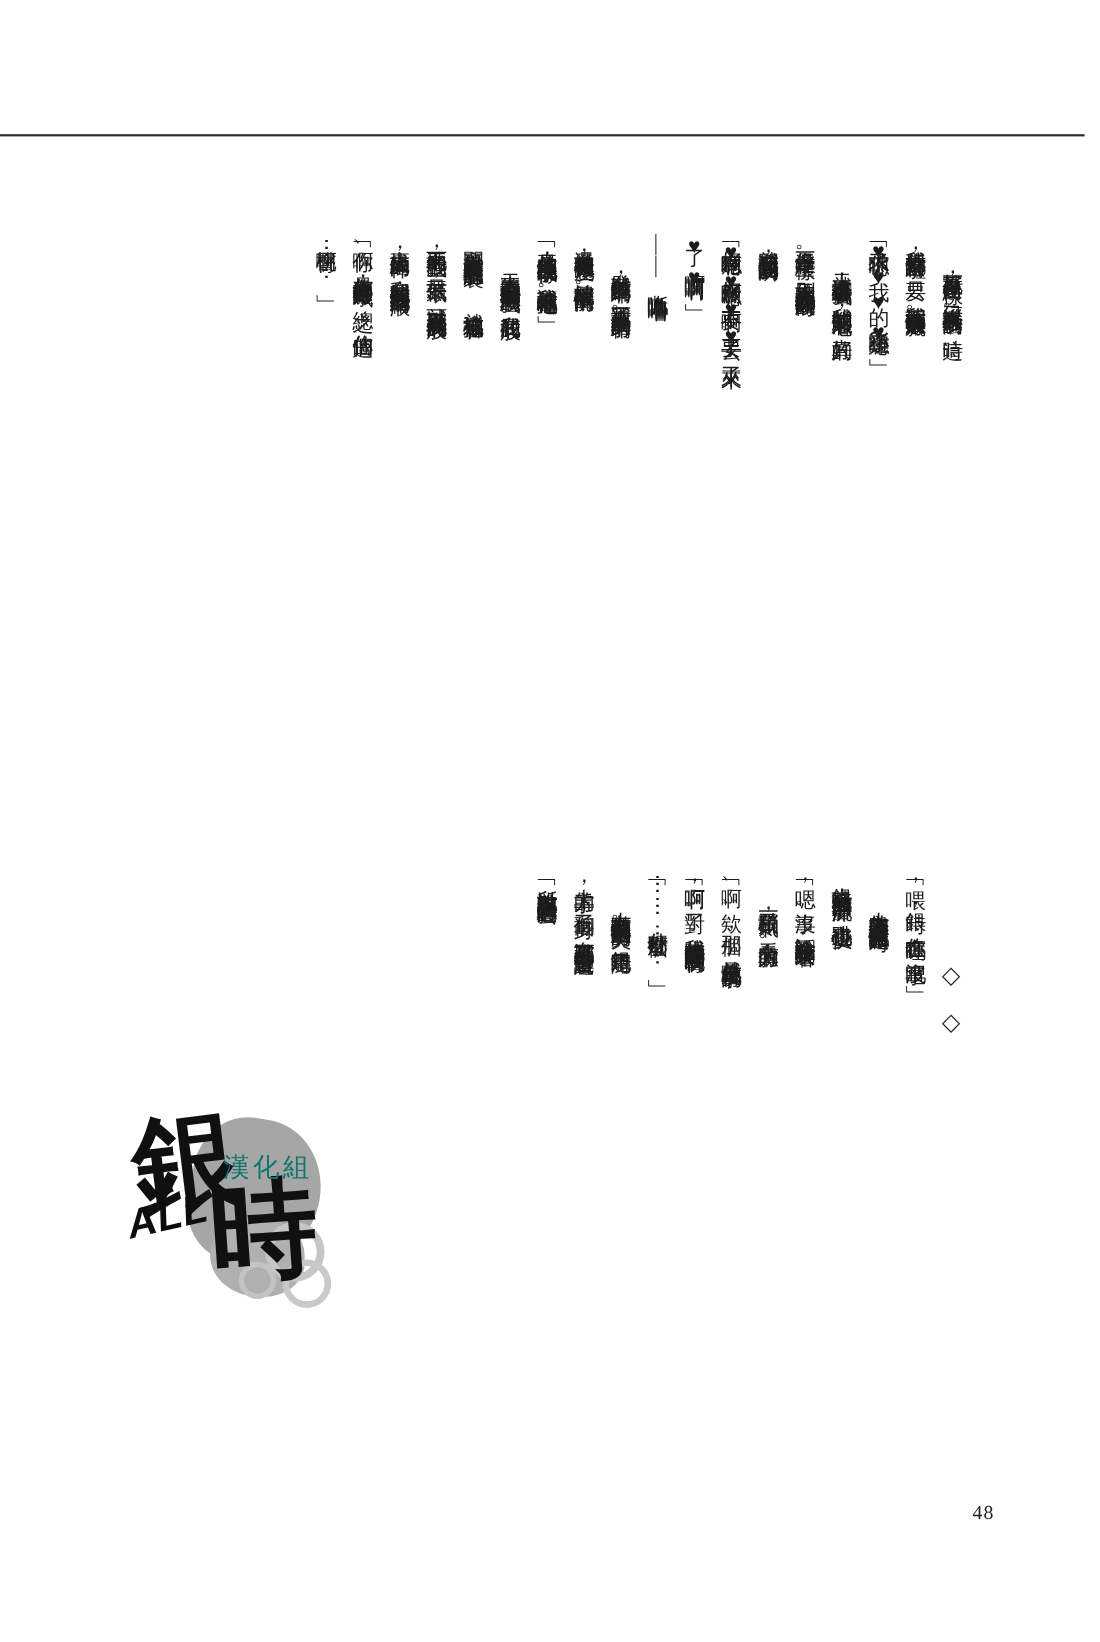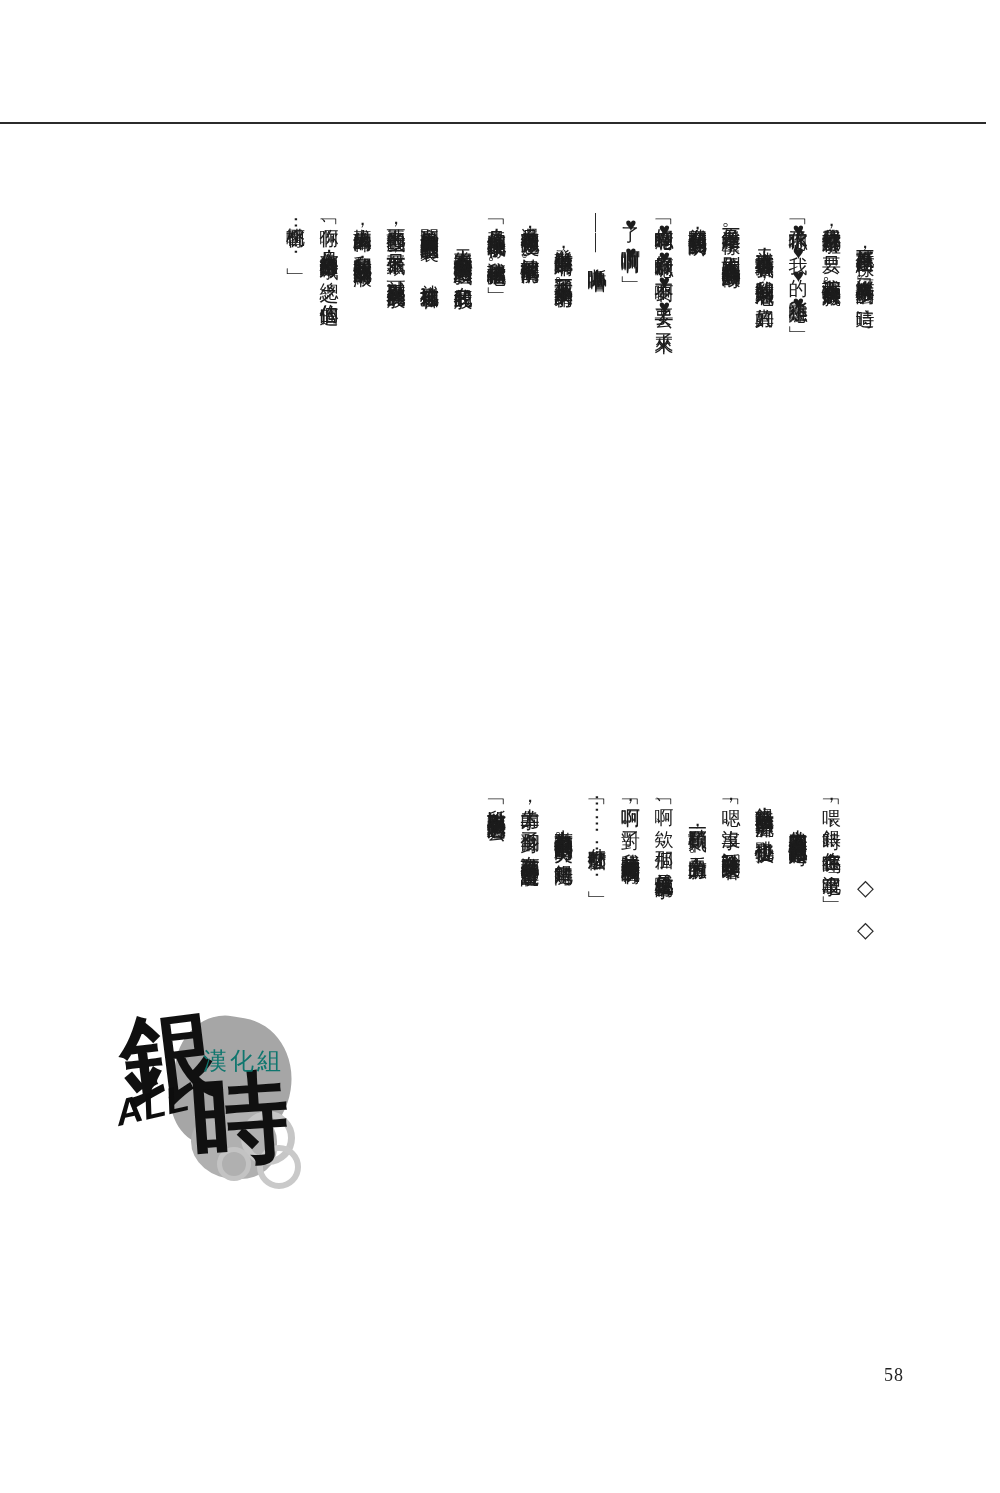--- a/index.html
+++ b/index.html
@@ -110,13 +110,13 @@
   <div class="wm wm-blob2"></div>
   <div class="wm wm-ring1"></div>
   <div class="wm wm-ring2"></div>
   <div class="wm wm-ring3"></div>
   <div id="logo-char-1" class="logo-char">銀</div>
   <div id="logo-char-2" class="logo-char">時</div>
   <div id="logo-group">漢化組</div>
   <div id="logo-all">ALL</div>
 </div>
 
-<div id="page-number">58</div>
+<div id="page-number">48</div>
 
 </body></html>

